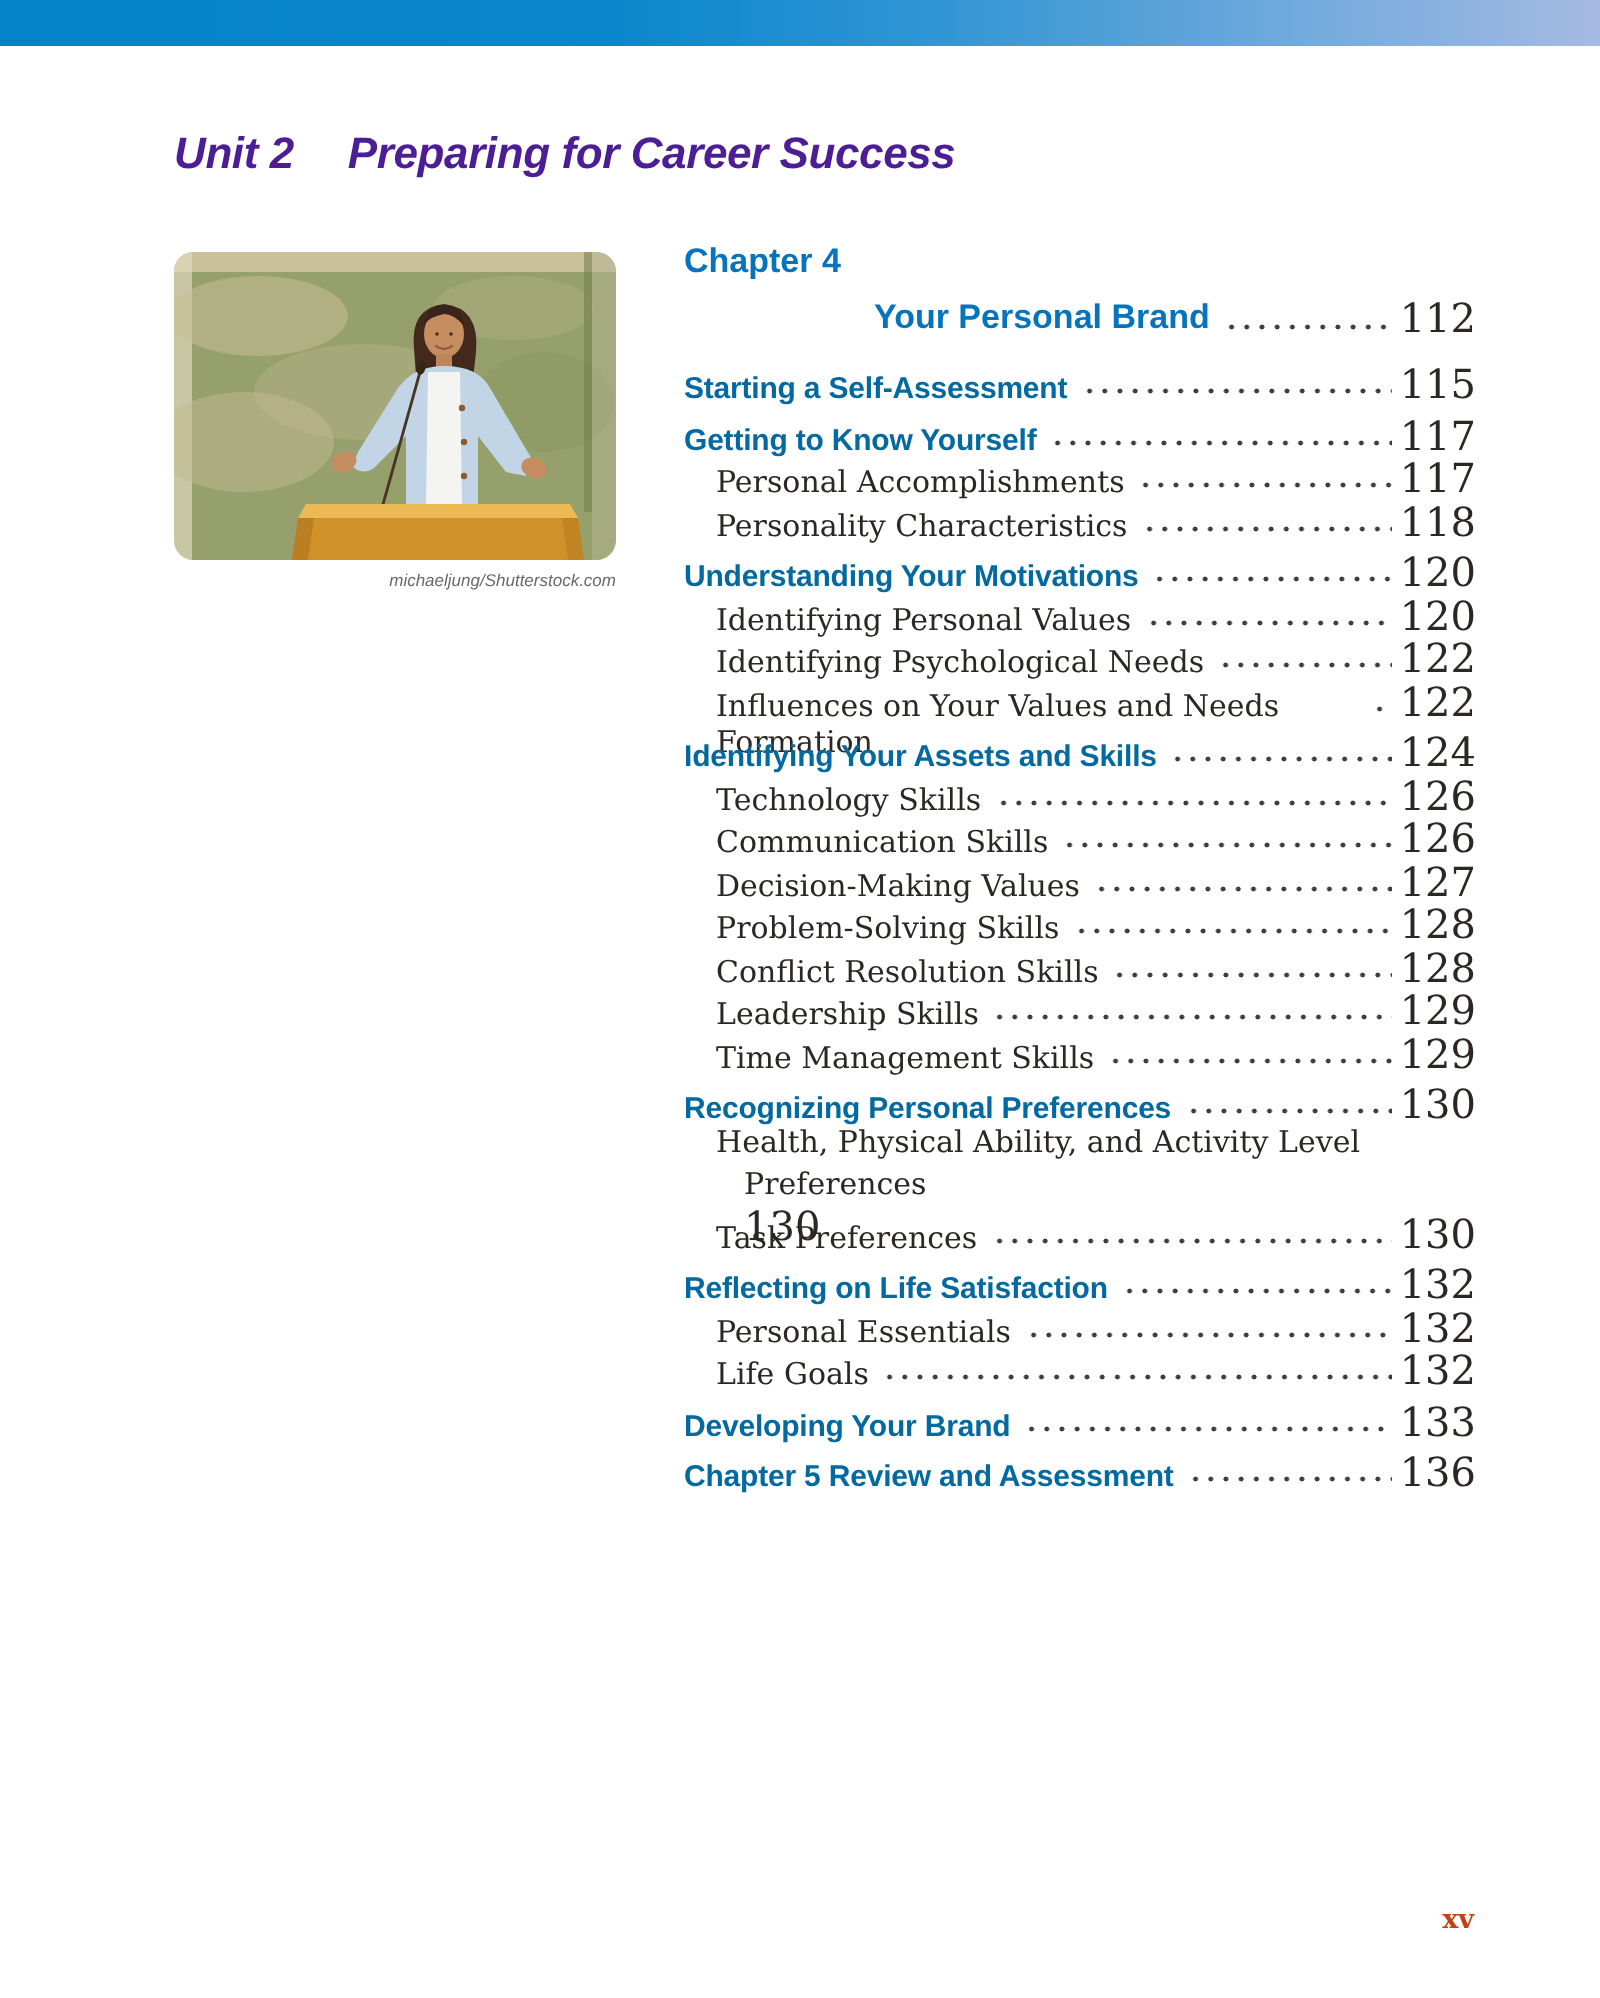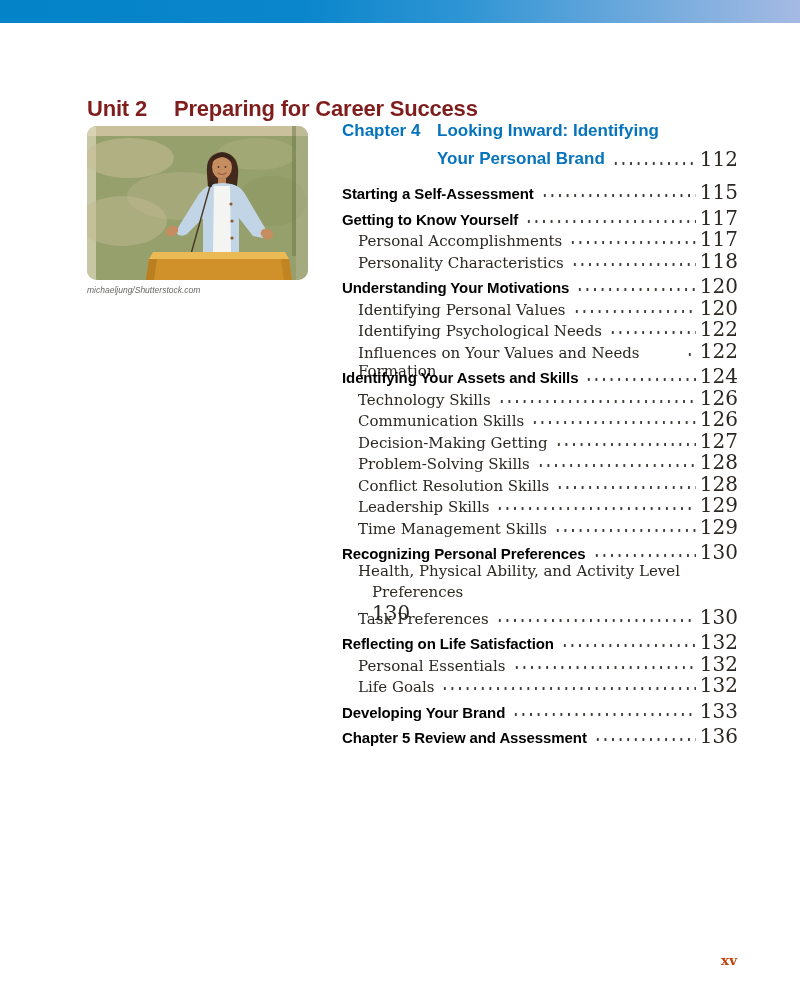--- a/index.html
+++ b/index.html
@@ -10,43 +10,43 @@
     -webkit-font-smoothing:antialiased;
   }
 
   
   .topbar {
     position:absolute; left:0; top:0; width:800px; height:23px;
     background:linear-gradient(to right,#0483c9 0%,#0a86cc 38%,#2f95d4 58%,#6ea9dc 80%,#a5bae3 100%);
   }
 
   
-  .unit { position:absolute; left:87px; top:96px; white-space:nowrap;
-    font-weight:bold; font-size:22px; letter-spacing:-0.2px; color:#7f1d1d; }
+  .unit { position:absolute; left:87px; top:64px; white-space:nowrap;
+    font-weight:bold; font-size:22px; letter-spacing:-0.2px; color:#4c1d95;font-style:italic; }
   .unit .unit-title { margin-left:27px; }
 
   
   .photo-wrap { position:absolute; left:87px; top:126px; width:221px; height:154px;
     border-radius:10px; overflow:hidden; }
   .photo-wrap svg { display:block; }
   .credit { position:absolute; left:87px; top:285px; width:221px;
-    font-size:8.5px; font-style:italic; color:#6a6966;
+    text-align:right; font-size:8.5px; font-style:italic; color:#6a6966;
     font-family:"Liberation Sans", sans-serif; }
 
   
   .toc { position:absolute; left:342px; top:121px; width:396px; }
 
   .chapter { color:#0673bd; font-weight:bold; font-size:17px; margin-bottom:9px; }
   .ch-line1 { display:flex; height:25px; align-items:baseline; }
   .ch-label { width:95px; flex:0 0 95px; }
   .ch-line2 { display:flex; height:25px; align-items:center; padding-left:95px; }
 
   .row { display:flex; align-items:baseline; height:21.5px; }
   .row.lvl-section { margin-top:4px; }
-  .row.lvl-section .lbl { color:#000000; font-size:15px; font-weight:600;
+  .row.lvl-section .lbl { color:#0369a1; font-size:15px; font-weight:600;
     font-family:"Liberation Sans", sans-serif; letter-spacing:-0.1px; }
   .row.lvl-sub { padding-left:16px; }
   .row.lvl-sub2 { padding-left:30px;flex-direction:column; }
   .row.lvl-sub .lbl, .row.lvl-sub2 .lbl {
     color:#2b2723; font-size:15px; font-family:"DejaVu Serif","Liberation Serif",serif; }
 
   .leader { flex:1 1 auto; min-width:10px; align-self:stretch;
     margin:0 4px 0 7px;
     background-image:radial-gradient(circle,#413c37 1.1px,rgba(0,0,0,0) 1.35px);
     background-size:7.6px 3px; background-repeat:repeat-x;
@@ -115,21 +115,20 @@
       <polygon points="194,133 202,133 205,154 197,154" fill="#c08422"></polygon>
     </g>
   </svg>
 </div>
 <div class="credit">michaeljung/Shutterstock.com</div>
 
 <div class="toc">
   <div class="chapter">
     <div class="ch-line1">
       <span class="ch-label">Chapter 4</span>
-      <span>Looking Inward: Identifying</span>
     </div>
     <div class="ch-line2">
       <span>Your Personal Brand</span>
       <span class="leader"></span>
       <span class="pg">112</span>
     </div>
   </div>
   <div id="toc-list">
       <div class="row lvl-section">
     <span class="lbl">Starting a Self-Assessment</span>
@@ -180,21 +179,21 @@
     <span class="lbl">Technology Skills</span>
     <span class="leader"></span>
     <span class="pg">126</span>
   </div>
       <div class="row lvl-sub">
     <span class="lbl">Communication Skills</span>
     <span class="leader"></span>
     <span class="pg">126</span>
   </div>
       <div class="row lvl-sub">
-    <span class="lbl">Decision-Making Getting</span>
+    <span class="lbl">Decision-Making Values</span>
     <span class="leader"></span>
     <span class="pg">127</span>
   </div>
       <div class="row lvl-sub">
     <span class="lbl">Problem-Solving Skills</span>
     <span class="leader"></span>
     <span class="pg">128</span>
   </div>
       <div class="row lvl-sub">
     <span class="lbl">Conflict Resolution Skills</span>

